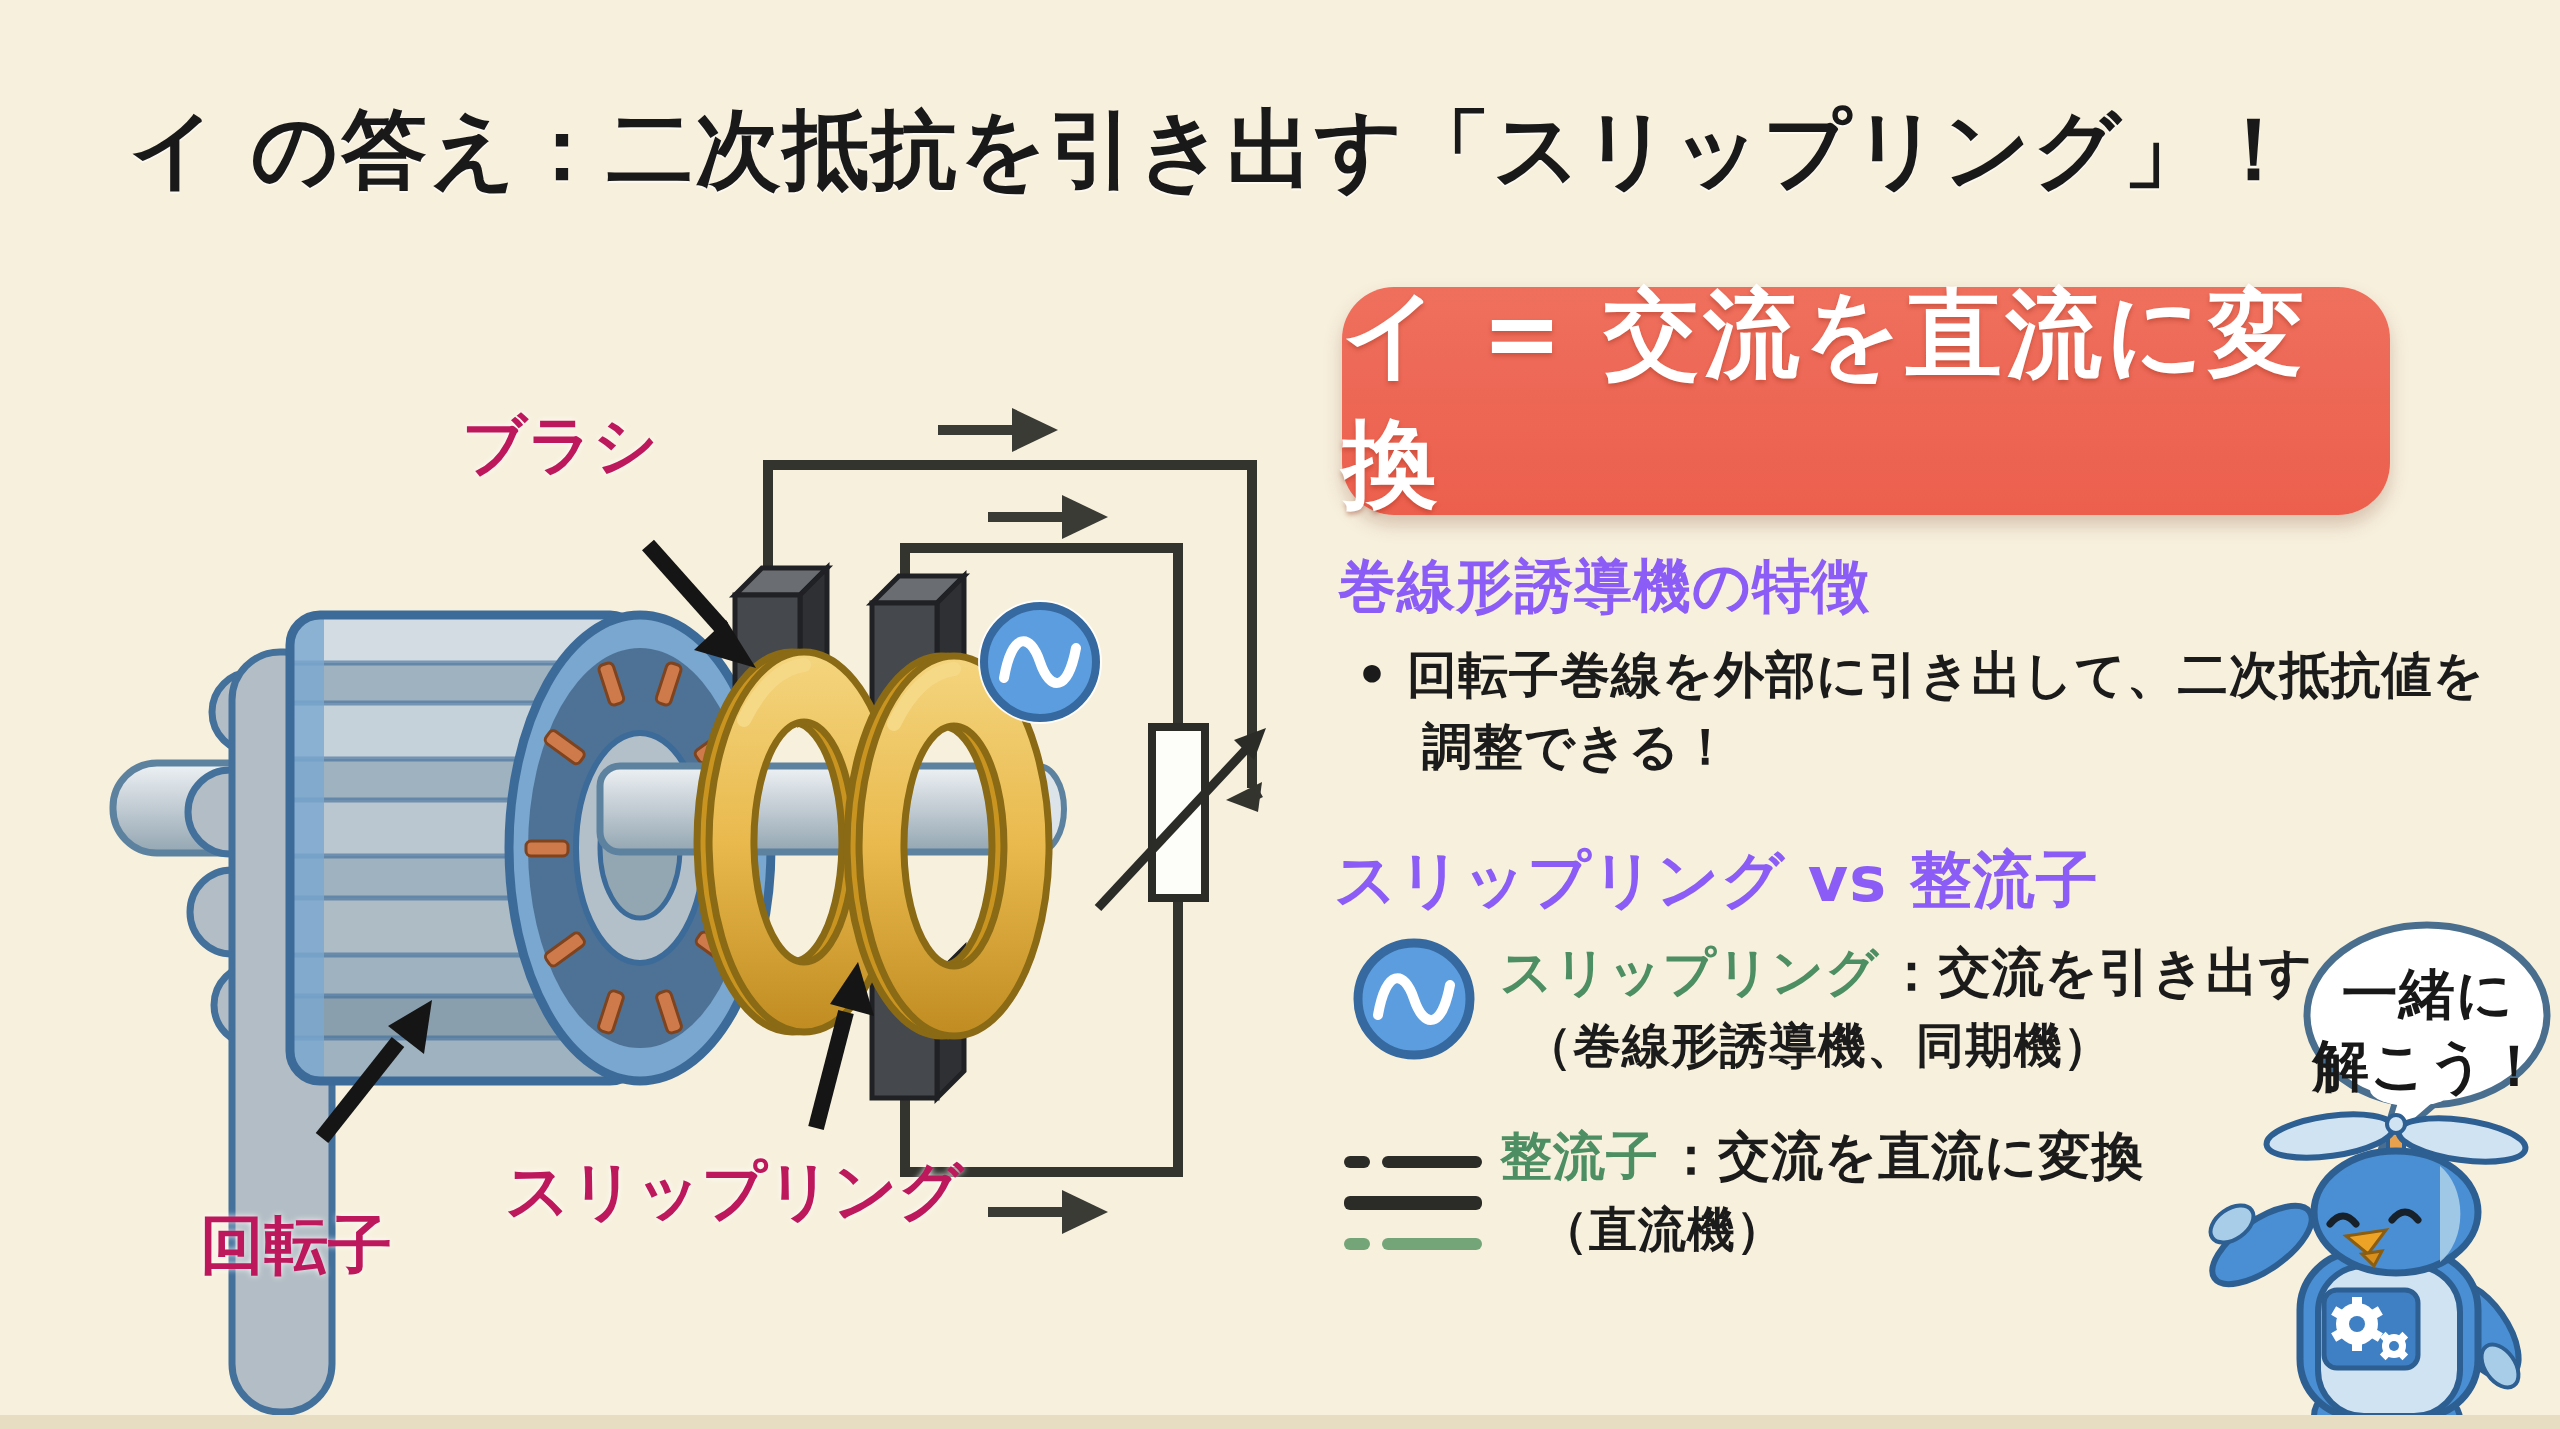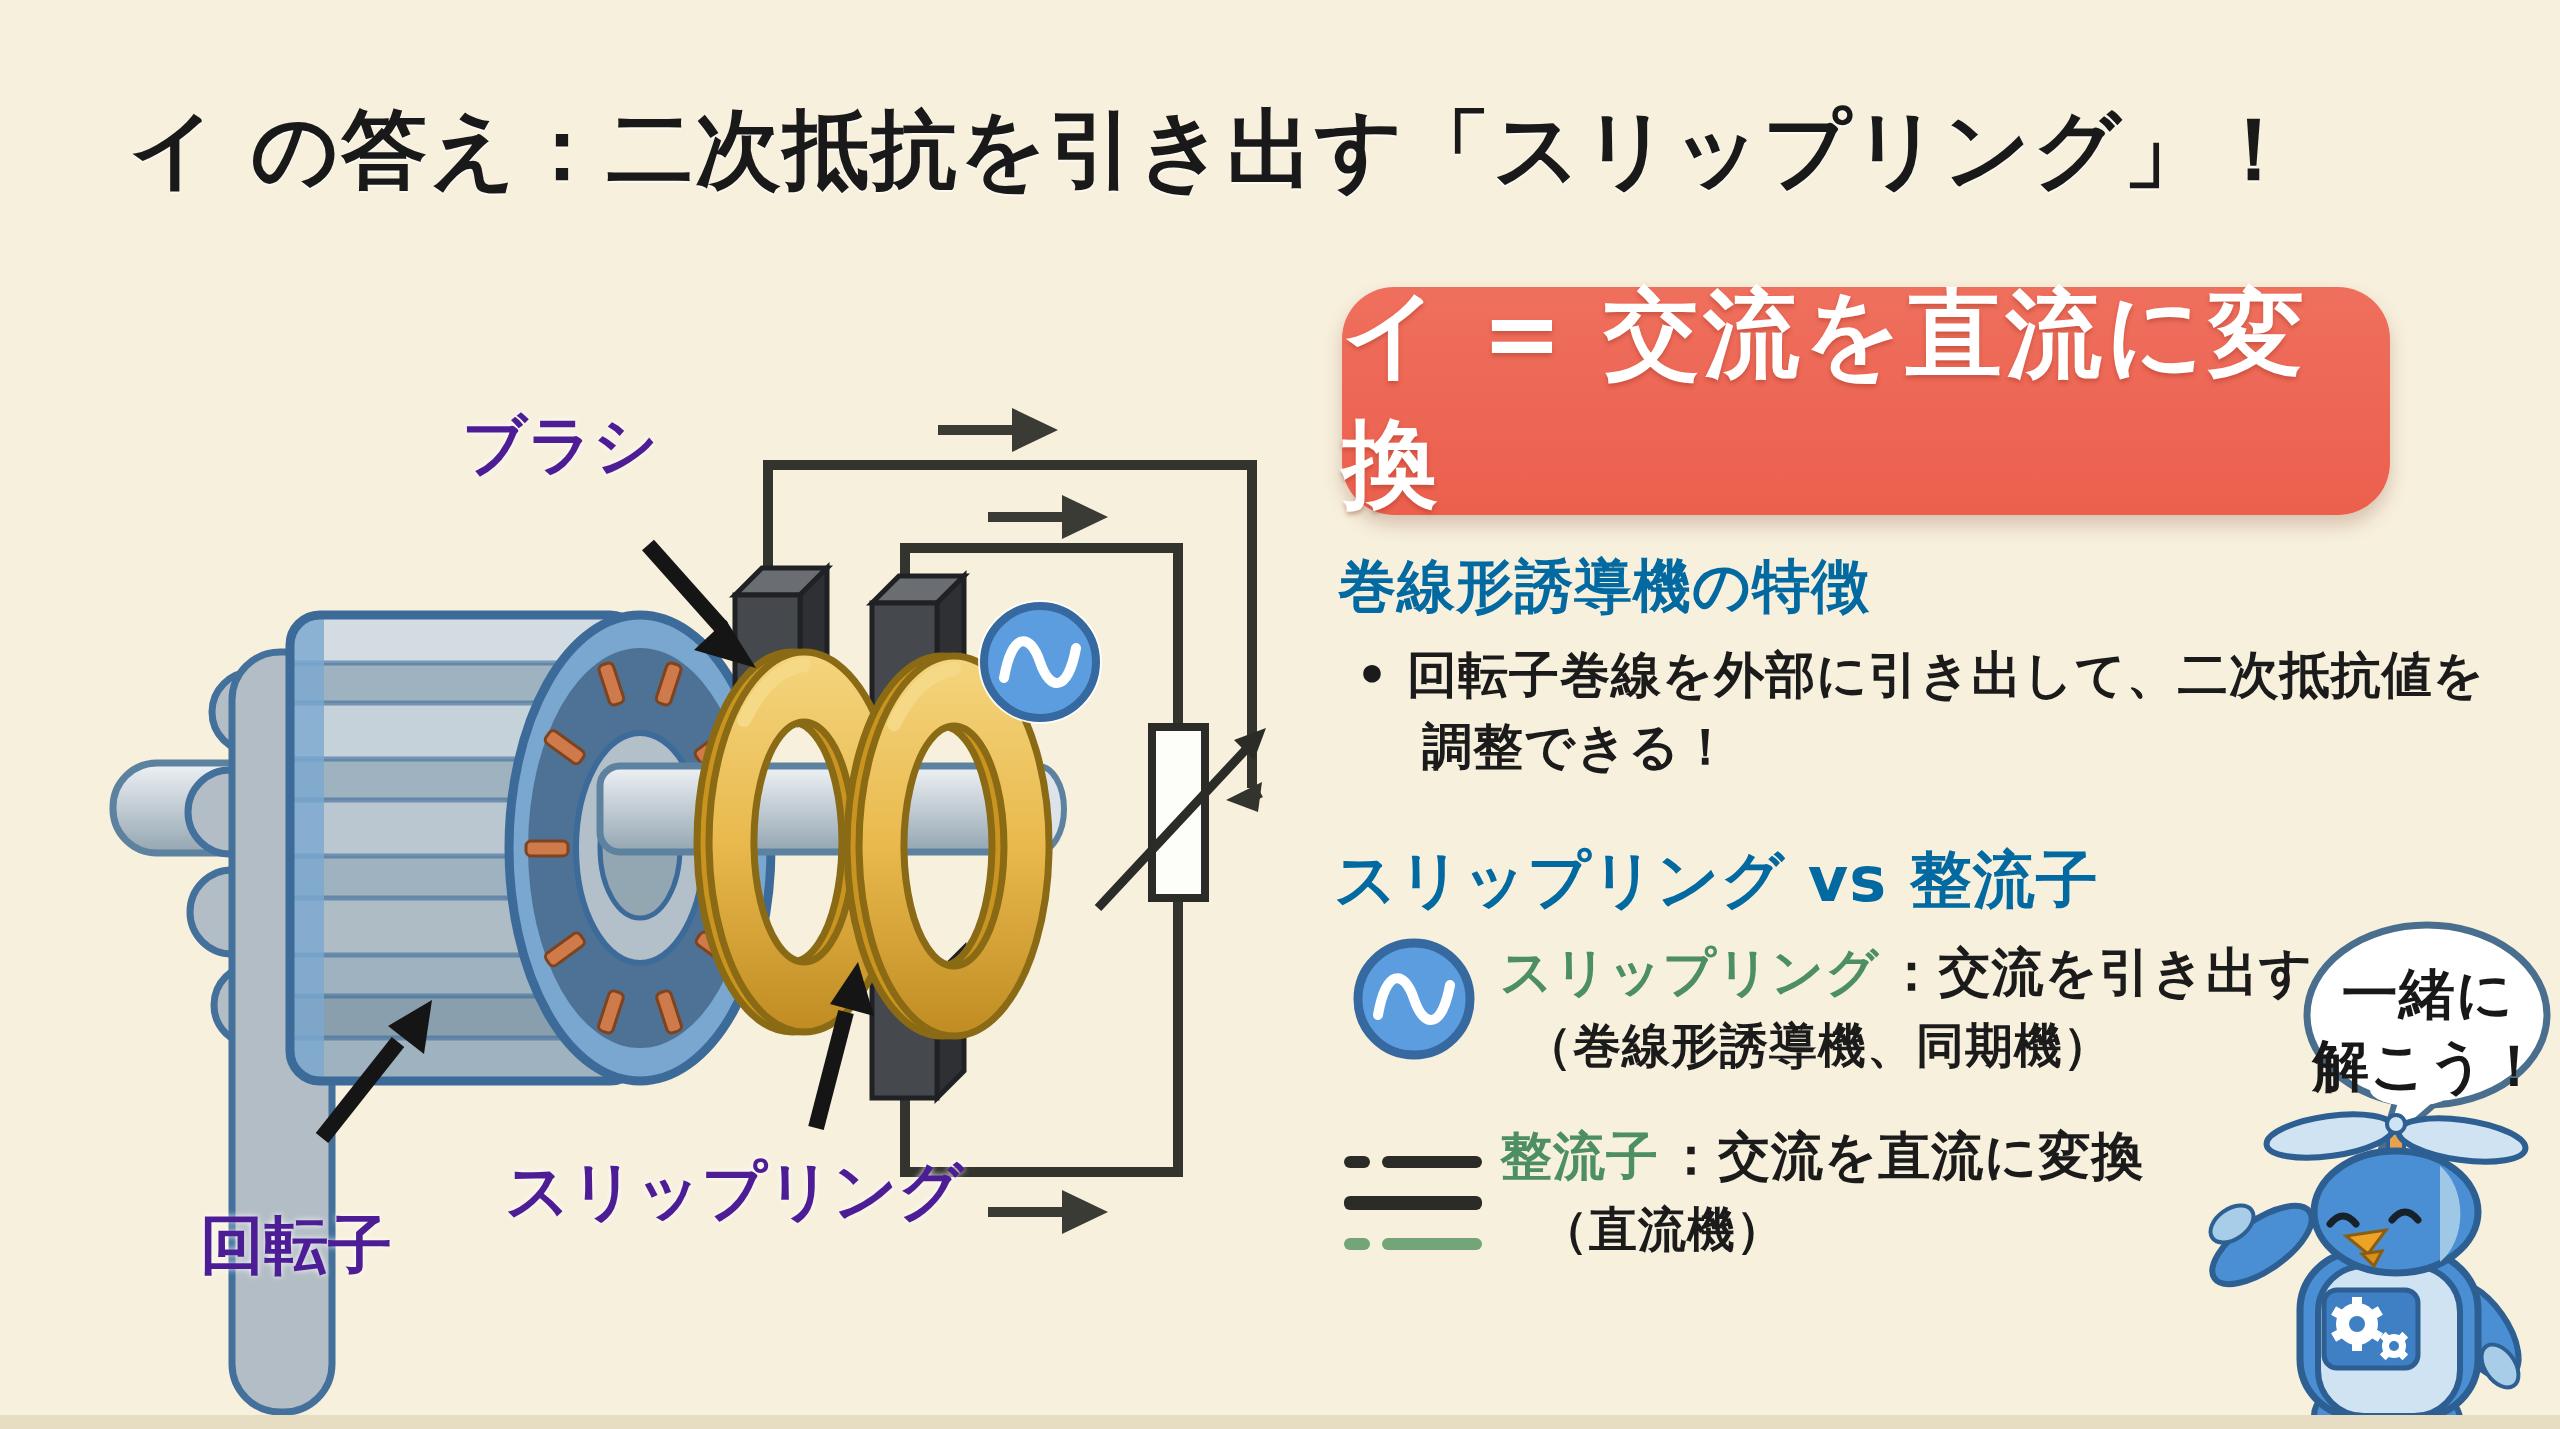--- a/index.html
+++ b/index.html
@@ -19,26 +19,26 @@
   #answer-badge{
     left:1342px;top:287px;width:1048px;height:228px;
     background:linear-gradient(180deg,#ef6f5d 0%,#ec5f4d 100%);
     border-radius:52px;box-shadow:0 10px 18px rgba(120,60,40,.25);
     display:flex;align-items:center;justify-content:center;
   }
   #answer-badge .badge-text{
     color:#ffffff;font-size:96px;font-weight:800;letter-spacing:4px;
     text-shadow:0 3px 4px rgba(140,40,20,.35);
   }
-  .diagram-label{font-size:64px;font-weight:800;color:#4c1d95;
+  .diagram-label{font-size:64px;font-weight:800;color:#be185d;
     text-shadow:0 0 6px rgba(255,255,255,.9);}
   #label-brush{left:462px;top:402px;}
   #label-rotor{left:200px;top:1202px;}
   #label-slipring{left:505px;top:1148px;}
-  .h-section{font-size:58px;font-weight:800;color:#0369a1;text-align:center;}
+  .h-section{font-size:58px;font-weight:800;color:#8b5cf6;text-align:center;}
   #features-heading{left:1338px;top:548px;}
   #features-line1{left:1356px;top:642px;font-size:50px;font-weight:800;}
   #features-line1 .bullet{margin-right:18px;}
   #features-line2{left:1422px;top:714px;font-size:50px;font-weight:800;text-align:right;}
   #comparison-heading{left:1334px;top:838px;font-size:62px;}
   .item-line{font-size:52px;font-weight:800;}
   .term-green{color:#4d8f62;margin-right:6px;}
   #item1-line1{left:1500px;top:938px;}
   #item1-note{left:1524px;top:1014px;font-size:48px;font-weight:800;}
   #item2-line1{left:1500px;top:1122px;}

